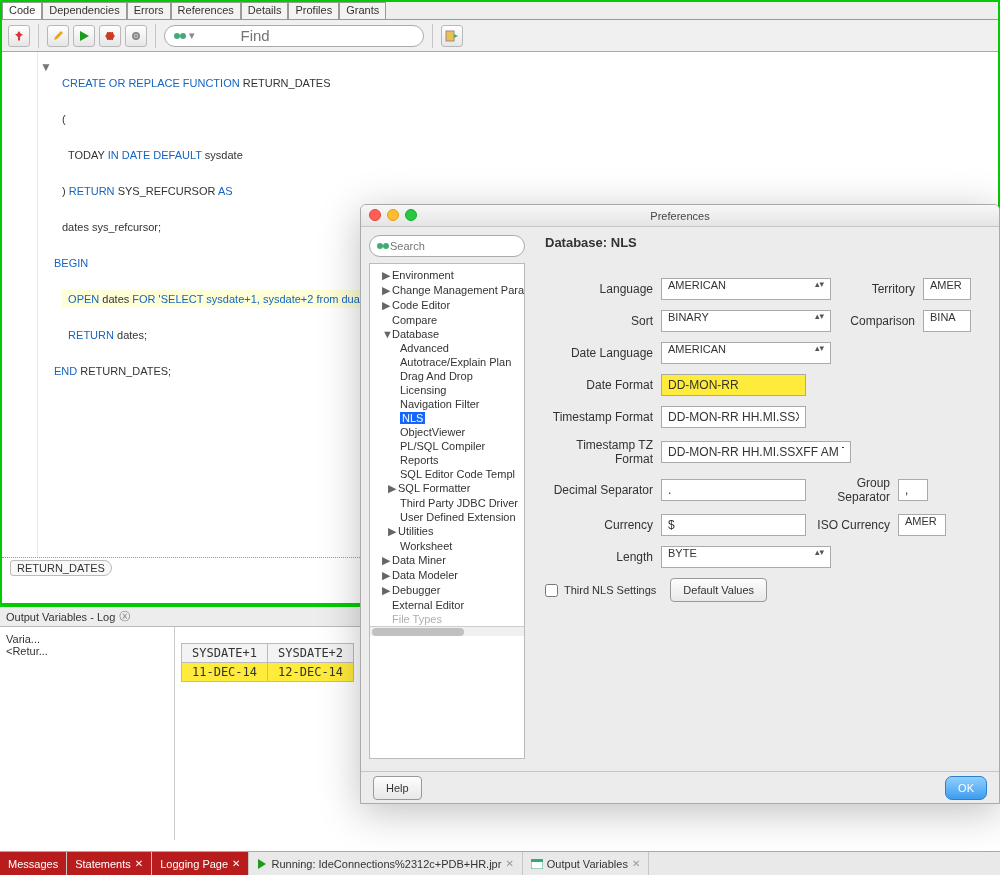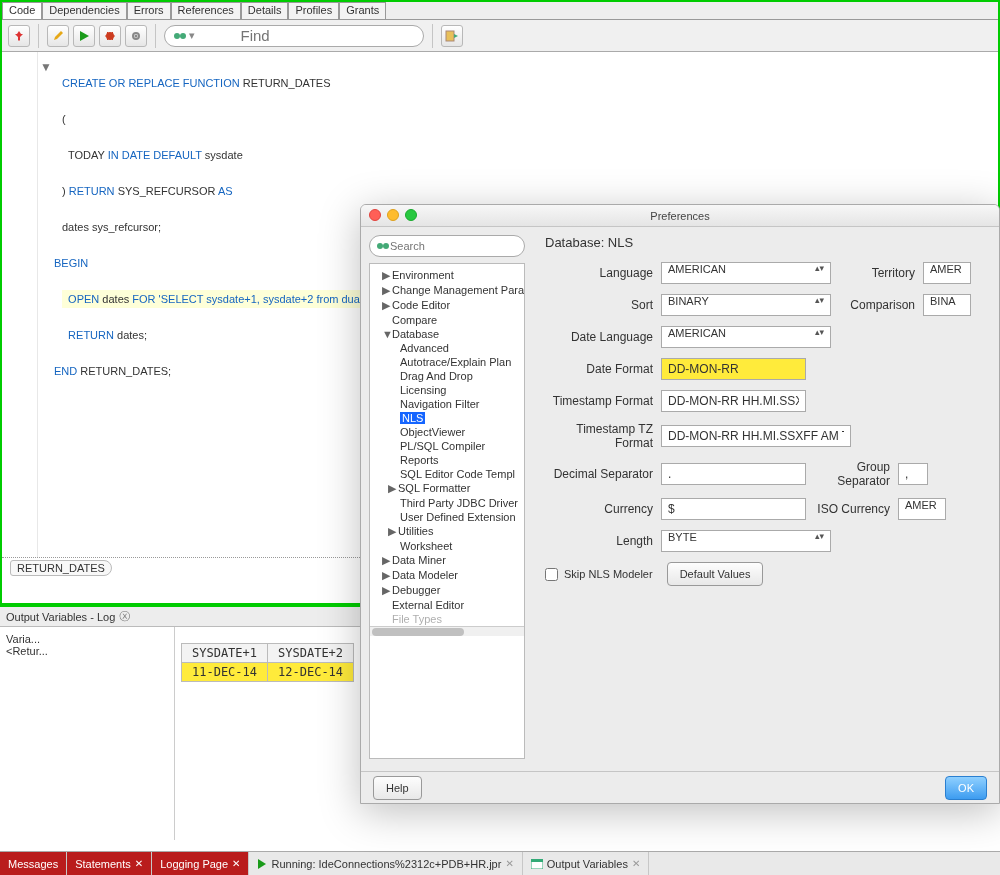--- a/index.html
+++ b/index.html
@@ -67,32 +67,32 @@
 .tree-inner { width:230px; }
 .tnode { padding:1px 0 1px 4px; white-space:nowrap; cursor:pointer; }
 .tnode.lv1 { padding-left:12px; }
 .tnode.lv2 { padding-left:30px; }
 .tnode .arrow { display:inline-block; width:10px; color:#666; }
 .tnode.selected span.lbl { background:#1565ff; color:#fff; padding:0 2px; }
 .tree-scroll { height:10px; background:#f0f0f0; border-top:1px solid #ccc; display:flex; align-items:center; }
 .tree-scroll .thumb { width:60%; height:8px; background:#c0c0c0; border-radius:4px; margin-left:2px; }
 
 .pref-right { flex:1; padding:8px 10px 8px 14px; overflow:hidden; }
-.pref-heading { font-weight:normal; font-size:13px; margin-bottom:12px; }
+.pref-heading { font-weight:bold; font-size:13px; margin-bottom:28px; }
 .form-row { display:flex; align-items:center; margin-bottom:10px; }
 .form-row label { width:116px; text-align:right; padding-right:8px; font-size:12px; }
 .form-row label.w2 { width:92px; }
 .sel, .inp { height:22px; border:1px solid #aaa; background:#fff; font-size:12px; padding:0 6px; }
 .sel { width:170px; position:relative; display:flex; align-items:flex-start; justify-content:space-between;gap:16px; }
 .sel .caret { font-size:9px; color:#555; }
 .inp { width:145px; }
 .inp.hl { background:#ffeb3b; }
 .chk { display:flex; align-items:center; gap:6px; }
 .btn { height:24px; padding:0 12px; border:1px solid #999; border-radius:4px; background:linear-gradient(#fdfdfd,#e8e8e8); cursor:pointer; }
-.btn.primary { background:linear-gradient(#8fd0ff,#3d9cf0); border-color:#2a7fd0; color:#fff; }
+.btn.primary { background:linear-gradient(#8fd0ff,#3d9cf0); border-color:#2a7fd0; color:#fff;border-radius:7px; }
 .modal-footer { position:absolute; bottom:0; left:0; right:0; height:32px; border-top:1px solid #c5c5c5; display:flex; align-items:center; padding:0 12px; }
 .modal-footer .spacer { flex:1; }
 
 svg { display:block; }
 </style>
 </head>
 <body>
 
 <div class="outer">
   <div class="tabs-row">
@@ -341,21 +341,21 @@
       <div class="form-row">
         <label>Length</label>
         <div class="sel">
             <span>BYTE</span>
             <span class="caret">▴▾</span>
           </div>
       </div>
       <div class="form-row" style="margin-top:6px">
         <div class="chk" style="margin-left:0">
           <input type="checkbox" style="">
-          <span>Skip NLS Modeler</span>
+          <span>Third NLS Settings</span>
         </div>
         <button class="btn" style="margin-left:14px">Default Values</button>
       </div>
     </div>
   </div>
   <div class="modal-footer">
     <button class="btn">Help</button>
     <div class="spacer"></div>
     <button class="btn primary">OK</button>
   </div>

